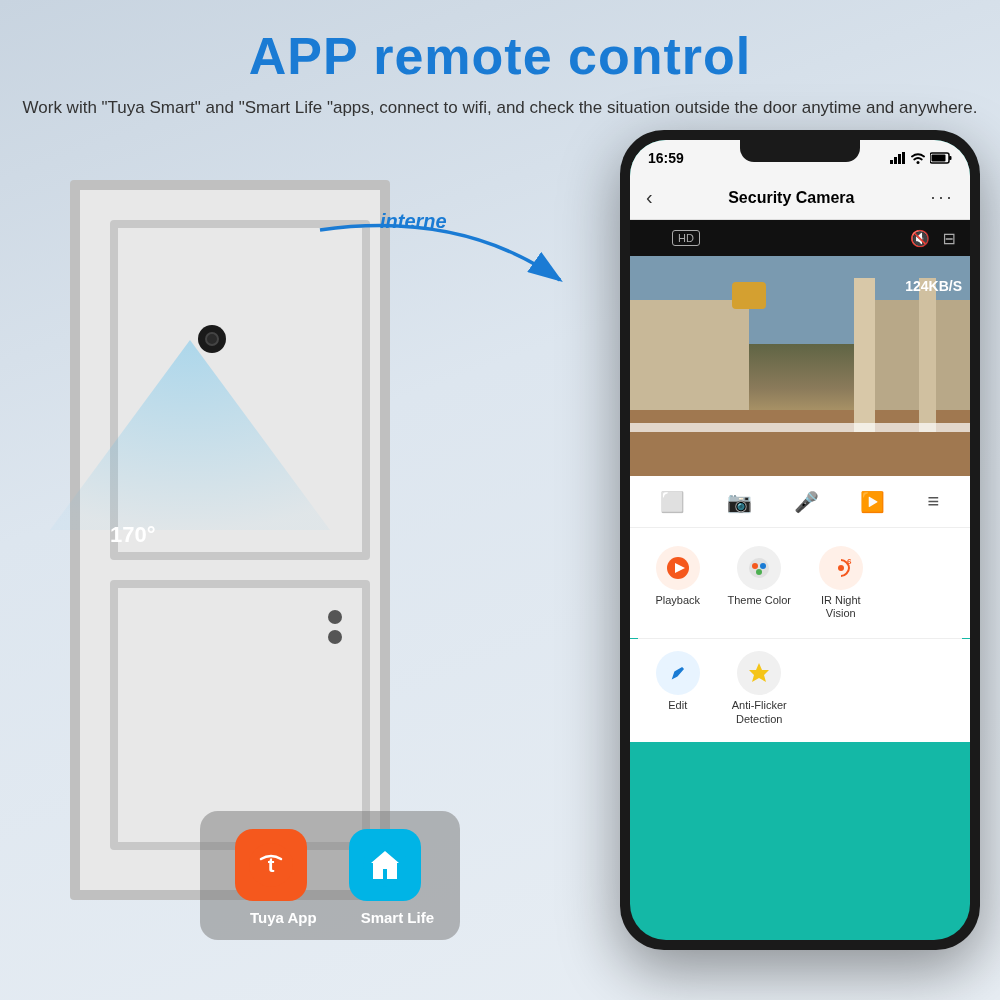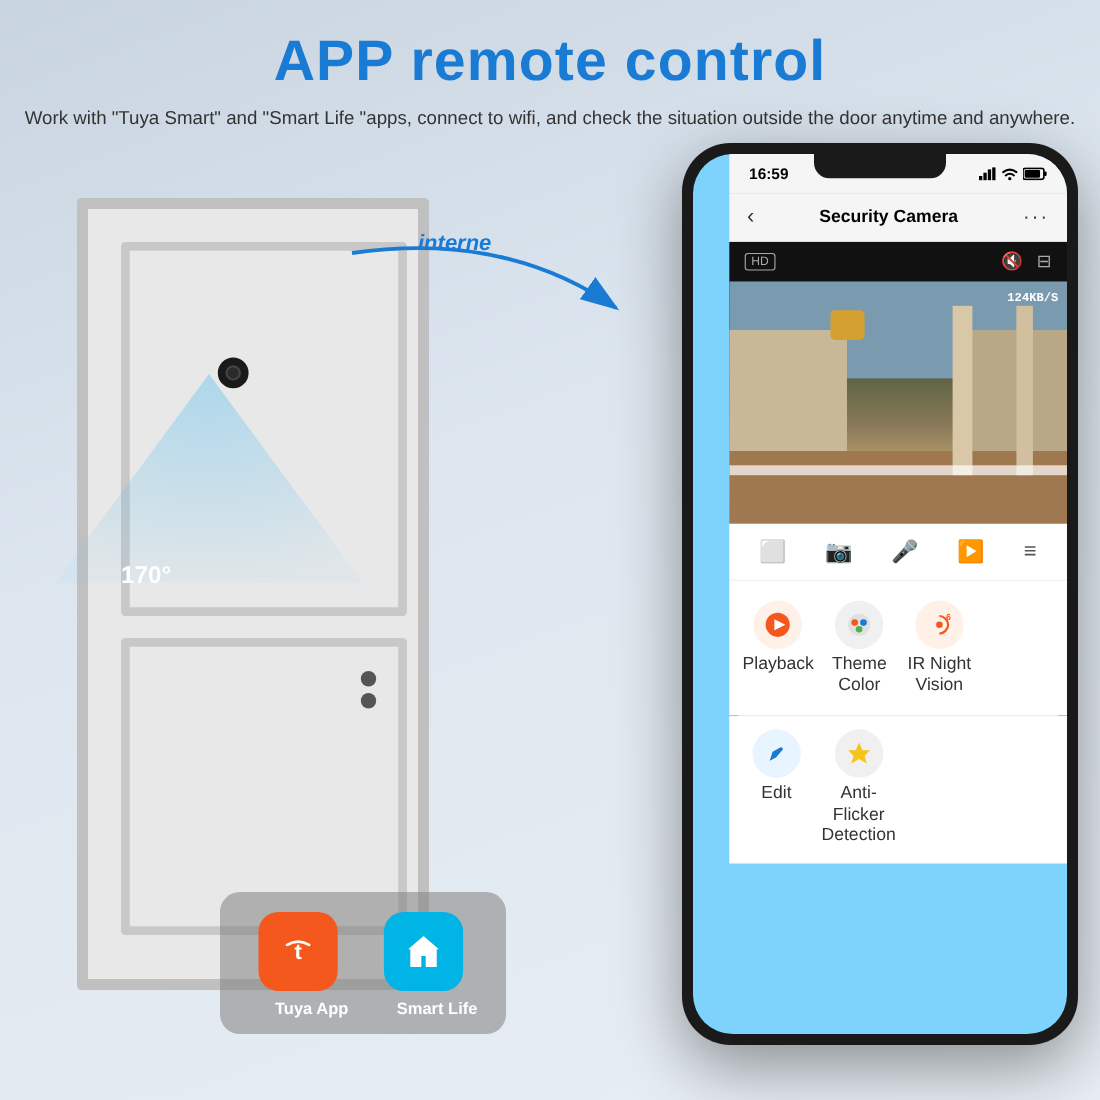--- a/index.html
+++ b/index.html
@@ -115,21 +115,21 @@
       width: 280px;
       height: 200px;
     }
     .fov-svg {
       width: 280px;
       height: 200px;
     }
     .fov-label {
       position: absolute;
       left: 60px;
-      top: 180px;
+      top: 192px;
       font-size: 22px;
       font-weight: bold;
       color: #fff;
     }
 
     
     .door-handle {
       position: absolute;
       right: 38px;
       top: 420px;
@@ -234,24 +234,23 @@
       position: relative;
       box-shadow: 0 20px 60px rgba(0,0,0,0.4);
       overflow: hidden;
     }
     .phone-screen {
       position: absolute;
       left: 10px;
       top: 10px;
       right: 10px;
       bottom: 10px;
-      background: #7dd3fc;
+      background: #14b8a6;
       border-radius: 36px;
       overflow: hidden;
-      padding-left: 33px;
     }
 
     
     .status-bar {
       background: #f5f5f5;
       height: 36px;
       display: flex;
       align-items: center;
       justify-content: space-between;
       padding: 0 18px;
@@ -283,20 +282,21 @@
       align-items: center;
       justify-content: space-between;
       padding: 0 14px;
     }
     .hd-badge {
       border: 1.5px solid #aaa;
       color: #aaa;
       font-size: 11px;
       padding: 1px 5px;
       border-radius: 3px;
+      margin-left: 28px;
     }
     .cam-controls { display: flex; gap: 12px; align-items: center; }
     .cam-ctrl-icon { color: #aaa; font-size: 16px; }
 
     .camera-feed {
       width: 100%;
       height: 220px;
       background: linear-gradient(180deg, #2a3a2a 0%, #4a5a3a 30%, #8a7a5a 60%, #c4a870 80%, #b89060 100%);
       position: relative;
       overflow: hidden;
@@ -311,26 +311,25 @@
     .porch-sky { position: absolute; top: 0; left: 0; width: 100%; height: 40%; background: #7a9ab0; }
     .porch-wall-left { position: absolute; top: 20%; left: 0; width: 35%; height: 80%; background: #c8b898; }
     .porch-wall-right { position: absolute; top: 20%; right: 0; width: 30%; height: 80%; background: #b8a888; }
     .porch-floor { position: absolute; bottom: 0; left: 0; width: 100%; height: 30%; background: #a07850; }
     .porch-column { position: absolute; top: 10%; right: 28%; width: 6%; height: 70%; background: #d8c8a8; }
     .porch-column2 { position: absolute; top: 10%; right: 10%; width: 5%; height: 70%; background: #d0c0a0; }
     .porch-railing { position: absolute; bottom: 20%; left: 0; width: 100%; height: 4%; background: #fff; opacity: 0.7; }
     .porch-light { position: absolute; top: 12%; left: 30%; width: 10%; height: 12%; background: #d4a030; border-radius: 4px; }
     .speed-badge {
       position: absolute;
-      top: 10px;
+      top: 22px;
       right: 8px;
       color: #fff;
-      font-size: 11px;
+      font-size: 14px;
       font-weight: 600;
-      font-family: Liberation Mono, monospace;
     }
 
     
     .toolbar {
       background: #fff;
       height: 52px;
       display: flex;
       align-items: center;
       justify-content: space-around;
       padding: 0 10px;
@@ -358,21 +357,21 @@
       height: 44px;
       background: #f0f0f0;
       border-radius: 50%;
       display: flex;
       align-items: center;
       justify-content: center;
       font-size: 20px;
     }
     .feature-icon-circle.orange { background: #fff0e8; }
     .feature-icon-circle.blue { background: #e8f4ff; }
-    .feature-label { font-size: 16px; color: #333; text-align: center; line-height: 1.2; }
+    .feature-label { font-size: 11px; color: #333; text-align: center; line-height: 1.2; }
 
     
     .feature-row2 {
       background: #fff;
       display: grid;
       grid-template-columns: repeat(4, 1fr);
       padding: 4px 8px 8px;
       gap: 2px;
     }
 

